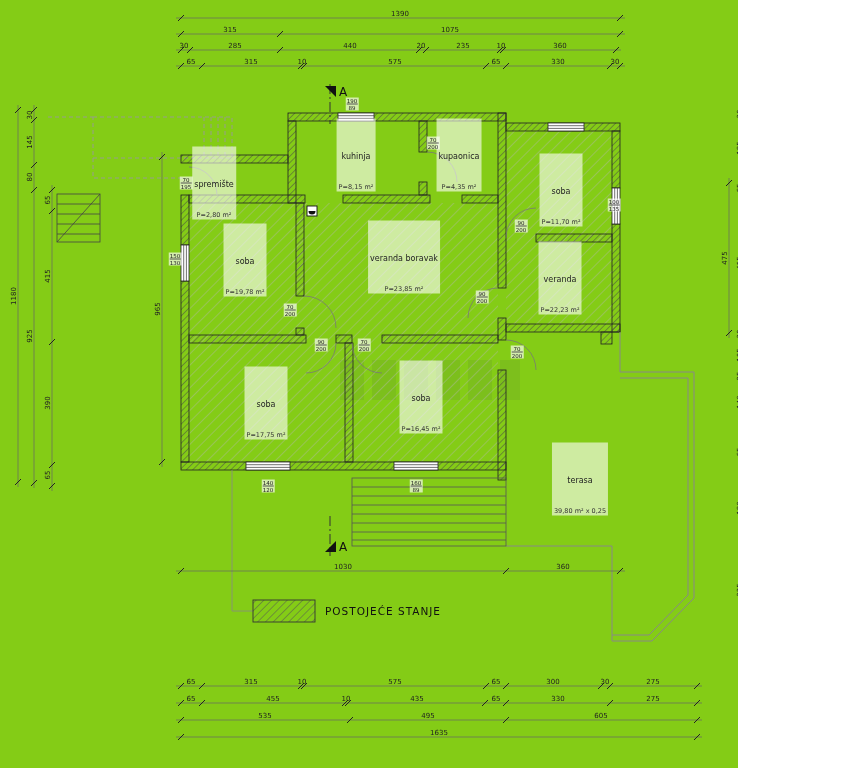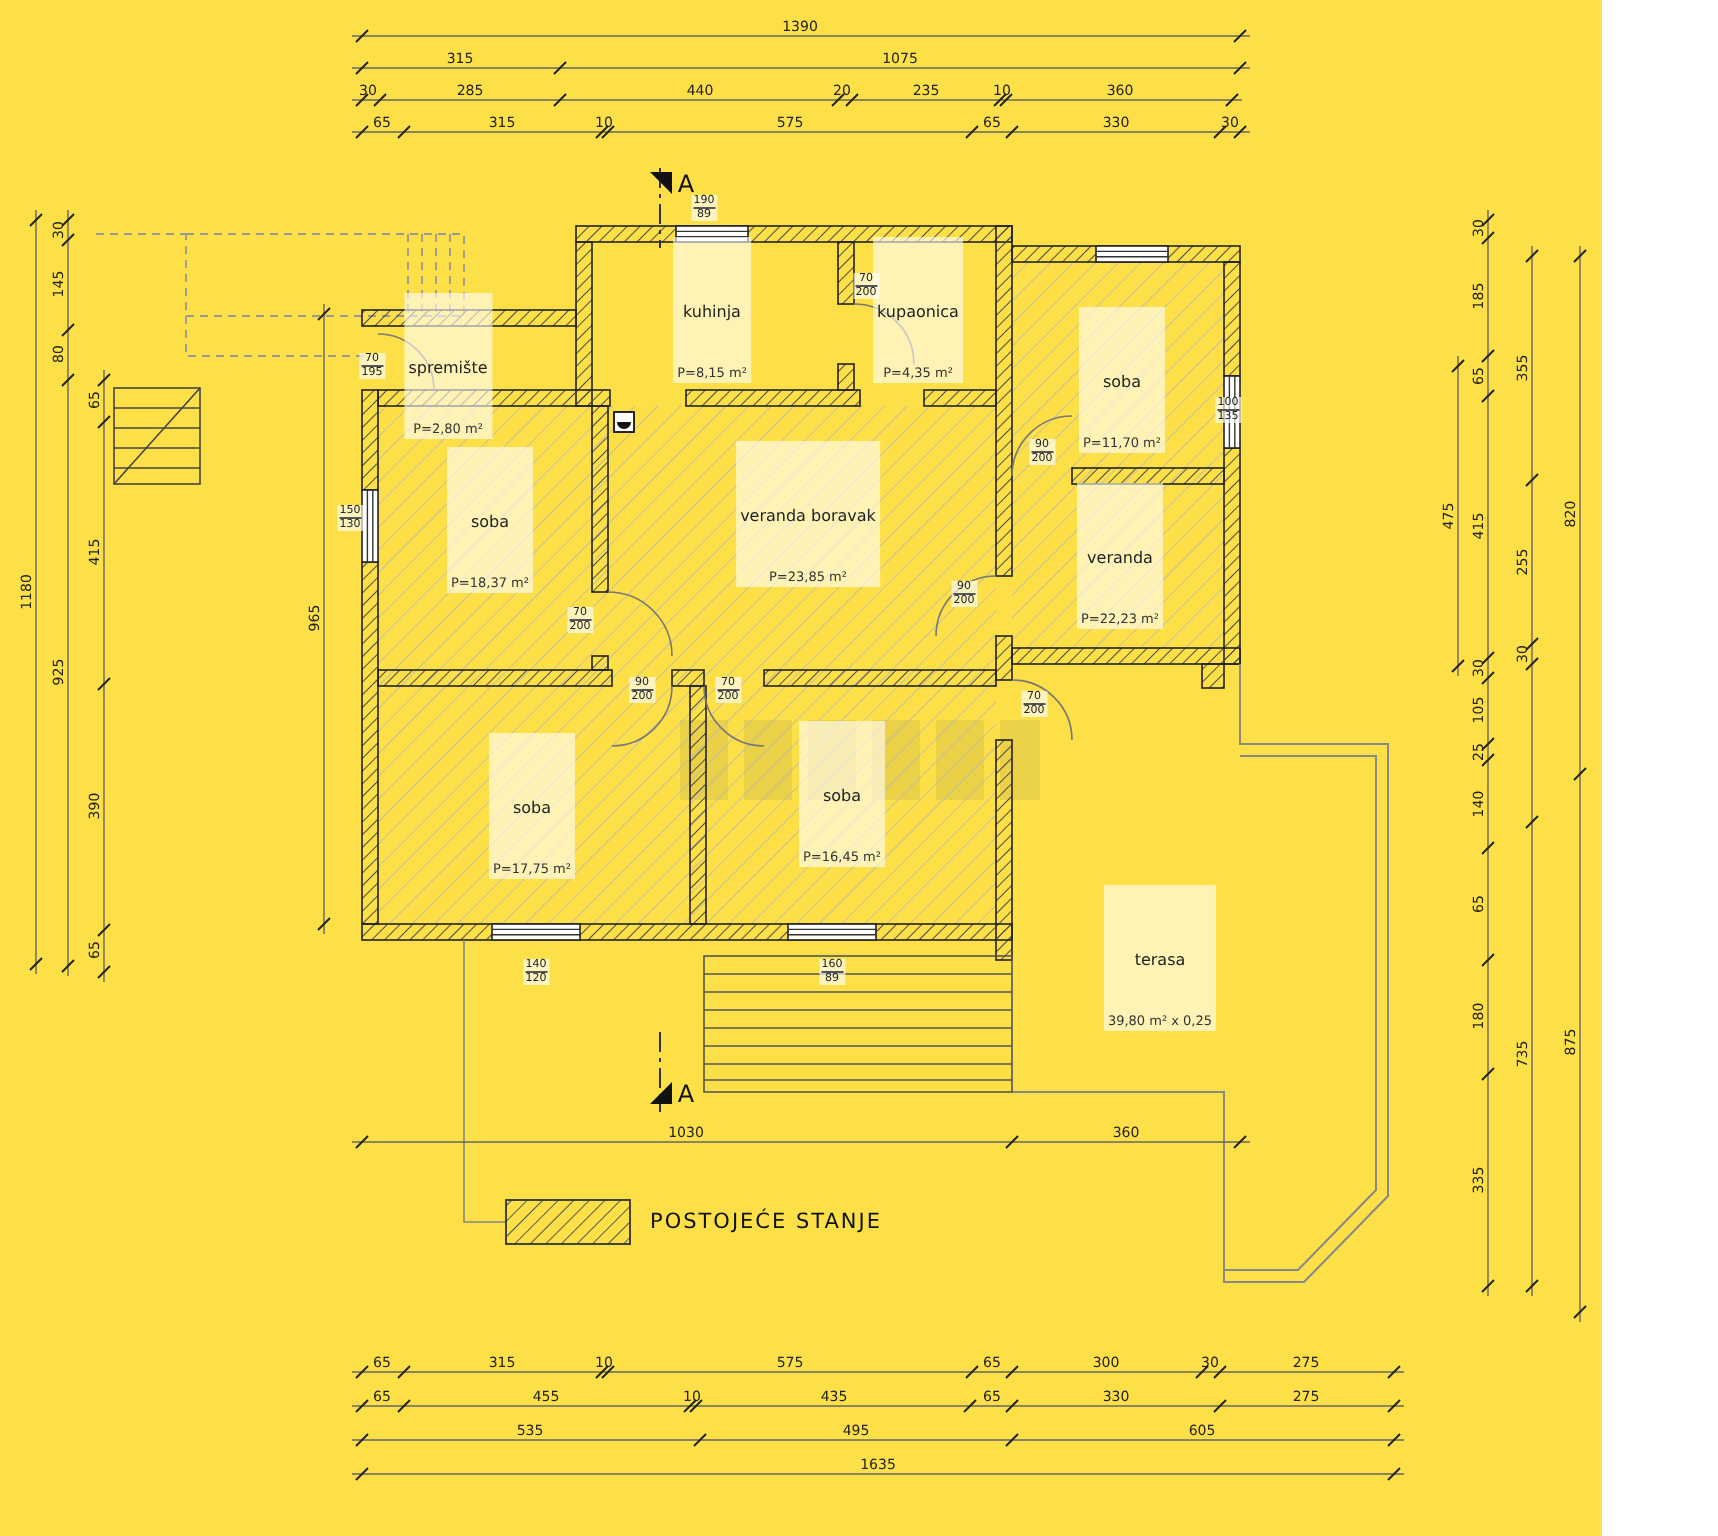--- a/index.html
+++ b/index.html
@@ -1,16 +1,16 @@
 <!DOCTYPE html>
 <html><head>
 <meta charset="utf-8">
 <style>
   html,body{margin:0;padding:0;background:#fff;}
-  #canvas{position:relative;width:801px;height:768px;background:#fde047;overflow:hidden;
+  #canvas{position:relative;width:738px;height:768px;background:#84cc16;overflow:hidden;
           font-family:"DejaVu Sans",sans-serif;}
   svg{position:absolute;left:0;top:0;}
   .dimline{stroke:#666;stroke-width:0.7;}
   .tick{stroke:#222;stroke-width:1;}
   .dimtext{font:7px "DejaVu Sans",sans-serif;fill:#222;text-anchor:middle;}
   .thin{stroke:#777;stroke-width:0.8;fill:none;}
   .wallstroke{stroke:#222;stroke-width:0.8;}
   .labels{position:absolute;left:0;top:0;width:859px;height:768px;}
   .room{position:absolute;transform:translate(-50%,-50%);text-align:center;color:#222;
         background:rgba(255,255,255,0.6);padding:1px 2px;white-space:nowrap;}
@@ -337,35 +337,35 @@
         <text x="811.5" y="381" class="dimtext" transform="rotate(-90 811.5 381)">1695</text>
         <line x1="729" y1="178" x2="729" y2="338" class="dimline"></line>
         <line x1="726" y1="186" x2="732" y2="180" class="tick"></line>
         <line x1="726" y1="336" x2="732" y2="330" class="tick"></line>
         <text x="726.5" y="258" class="dimtext" transform="rotate(-90 726.5 258)">475</text>
       </g>
 </svg>
 
 <div class="labels">
 
-  <div class="room" style="left:224px;top:183px">
+  <div class="room" style="left:214px;top:183px">
     <div class="rname">spremište</div>
     <div class="rarea">P=2,80 m²</div>
   </div>
   <div class="room" style="left:356px;top:155px">
     <div class="rname">kuhinja</div>
     <div class="rarea">P=8,15 m²</div>
   </div>
   <div class="room" style="left:459px;top:155px">
     <div class="rname">kupaonica</div>
     <div class="rarea">P=4,35 m²</div>
   </div>
   <div class="room" style="left:245px;top:260px">
     <div class="rname">soba</div>
-    <div class="rarea">P=18,37 m²</div>
+    <div class="rarea">P=19,78 m²</div>
   </div>
   <div class="room" style="left:404px;top:257px">
     <div class="rname">veranda boravak</div>
     <div class="rarea">P=23,85 m²</div>
   </div>
   <div class="room" style="left:561px;top:190px">
     <div class="rname">soba</div>
     <div class="rarea">P=11,70 m²</div>
   </div>
   <div class="room" style="left:560px;top:278px">

